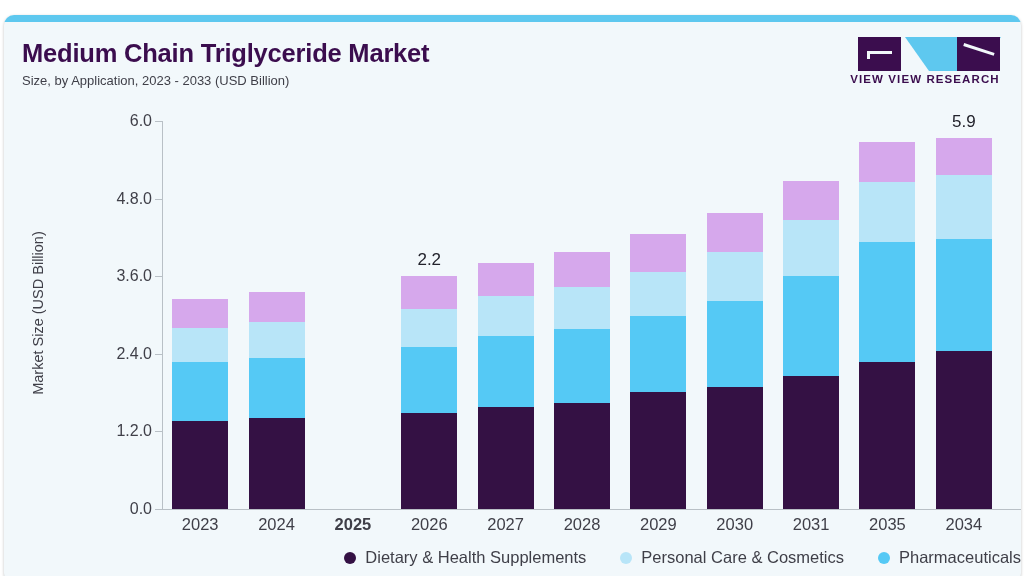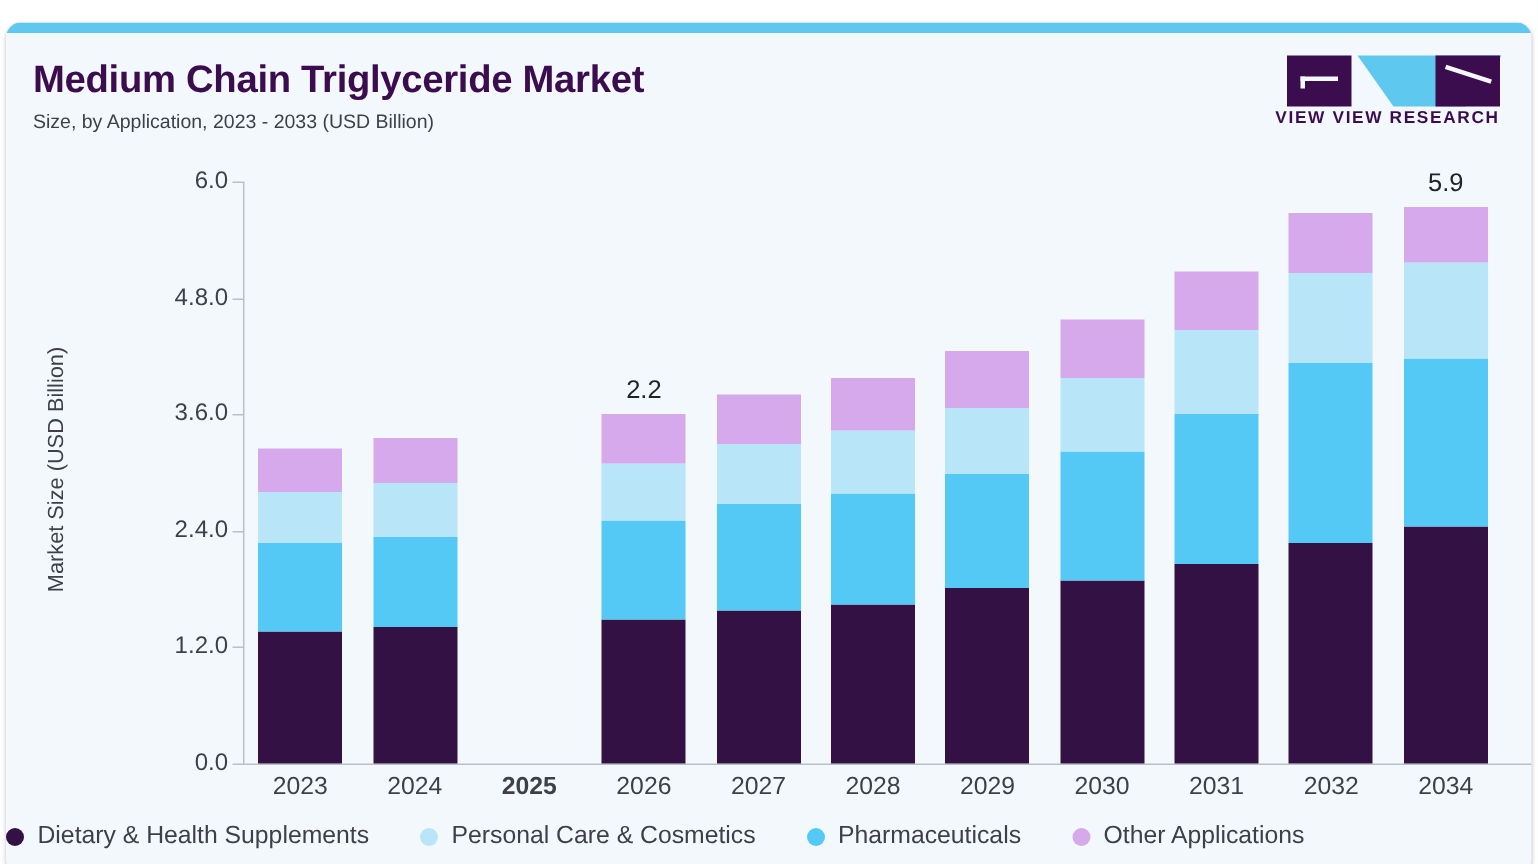--- a/index.html
+++ b/index.html
@@ -66,21 +66,21 @@
     position:absolute;width:90px;left:-17px;text-align:center;
     font-size:17px;color:#22222b;
   }
   .xtick{
     position:absolute;top:500px;width:90px;text-align:center;
     font-size:16.5px;color:#3f3f48;
   }
   
   .legend{
     position:absolute;left:0;top:533px;width:1017px;
-    display:flex;justify-content:flex-start;align-items:center;gap:34px;
+    display:flex;justify-content:flex-end;align-items:center;gap:34px;
   }
   .legend-item{display:flex;align-items:center;gap:9px;}
   .legend-dot{width:12px;height:12px;border-radius:50%;display:block;}
   .legend-label{font-size:16.5px;color:#3f3f48;white-space:nowrap;}
 </style>
 </head>
 <body>
 
 <div class="card">
   <div class="accent-bar"></div>
@@ -194,36 +194,32 @@
     <div id="xticks">
         <div class="xtick" style="left: 151.182px;">2023</div>
         <div class="xtick" style="left: 227.545px;">2024</div>
         <div class="xtick" style="left: 303.909px; font-weight: bold;">2025</div>
         <div class="xtick" style="left: 380.273px;">2026</div>
         <div class="xtick" style="left: 456.636px;">2027</div>
         <div class="xtick" style="left: 533px;">2028</div>
         <div class="xtick" style="left: 609.364px;">2029</div>
         <div class="xtick" style="left: 685.727px;">2030</div>
         <div class="xtick" style="left: 762.091px;">2031</div>
-        <div class="xtick" style="left: 838.455px;">2032</div>
+        <div class="xtick" style="left: 838.455px;">2035</div>
         <div class="xtick" style="left: 914.818px;">2034</div>
       </div>
   </div>
 
   <div class="legend" id="legend">
       <div class="legend-item">
         <span class="legend-dot" style="background: rgb(52, 17, 68);"></span>
         <span class="legend-label">Dietary &amp; Health Supplements</span>
       </div>
       <div class="legend-item">
         <span class="legend-dot" style="background: rgb(184, 229, 248);"></span>
         <span class="legend-label">Personal Care &amp; Cosmetics</span>
       </div>
       <div class="legend-item">
         <span class="legend-dot" style="background: rgb(85, 201, 245);"></span>
         <span class="legend-label">Pharmaceuticals</span>
       </div>
-      <div class="legend-item">
-        <span class="legend-dot" style="background: rgb(214, 168, 236);"></span>
-        <span class="legend-label">Other Applications</span>
-      </div>
     </div>
 </div>
 
 </body></html>

